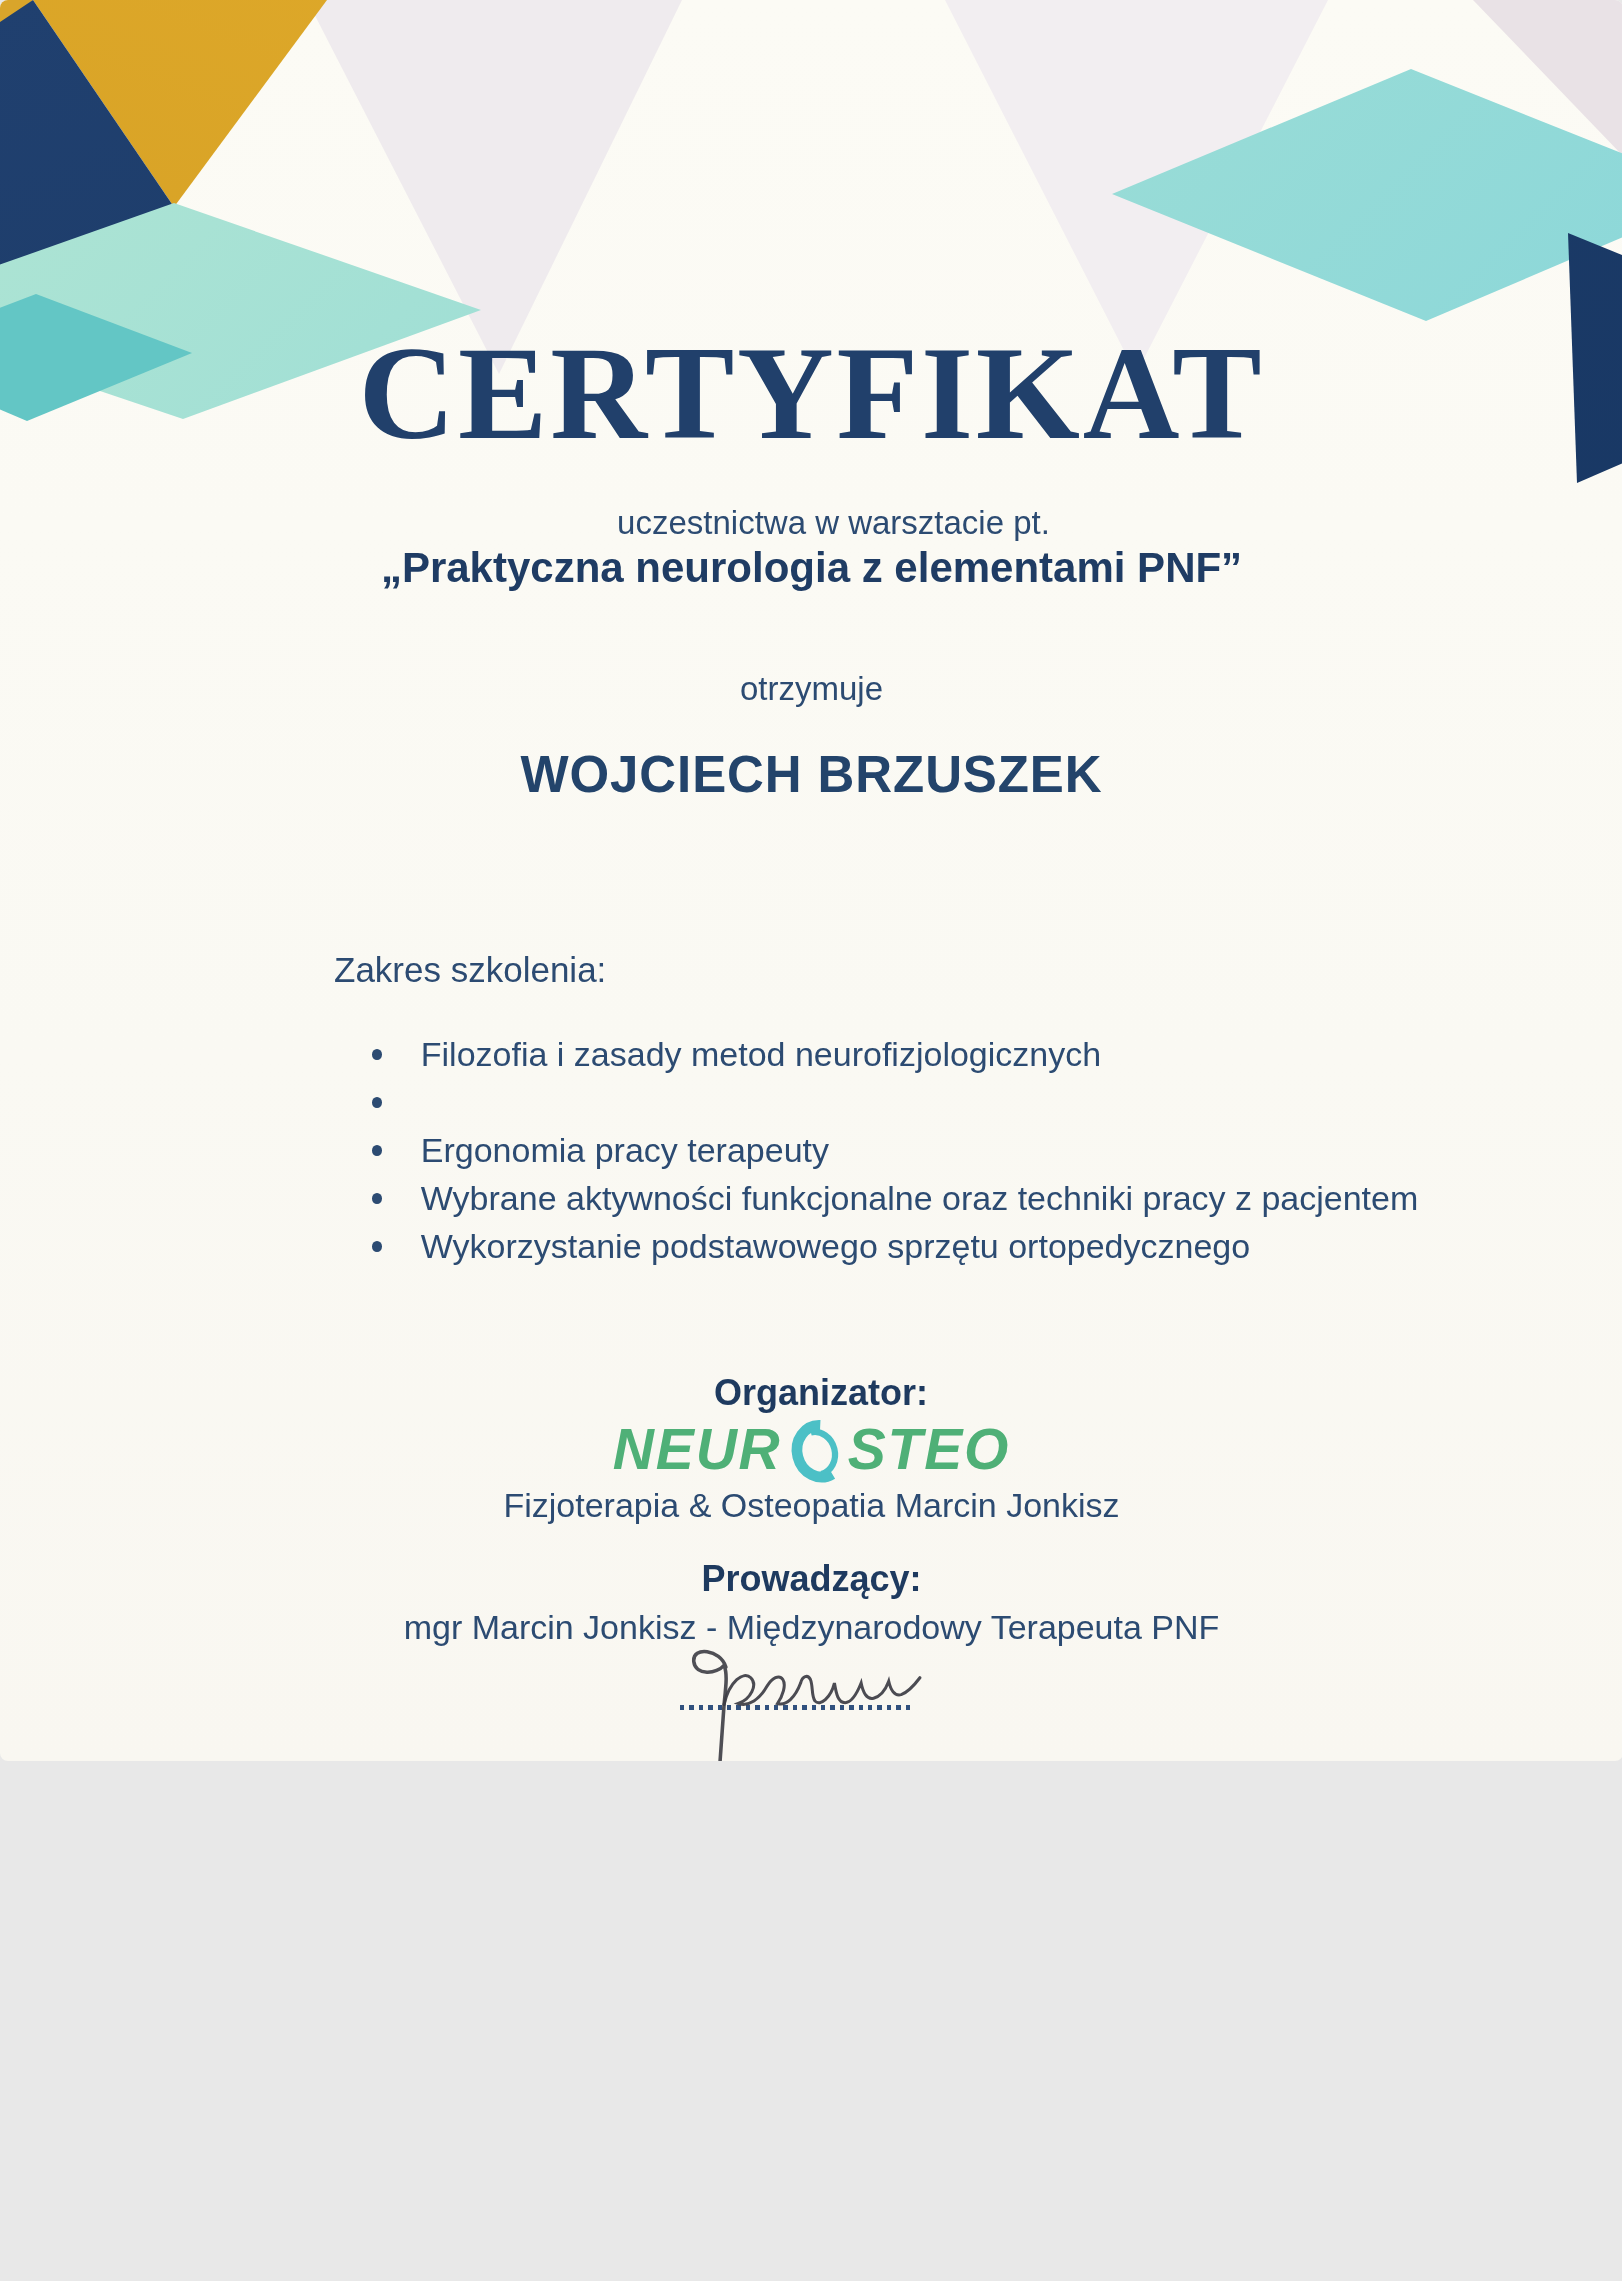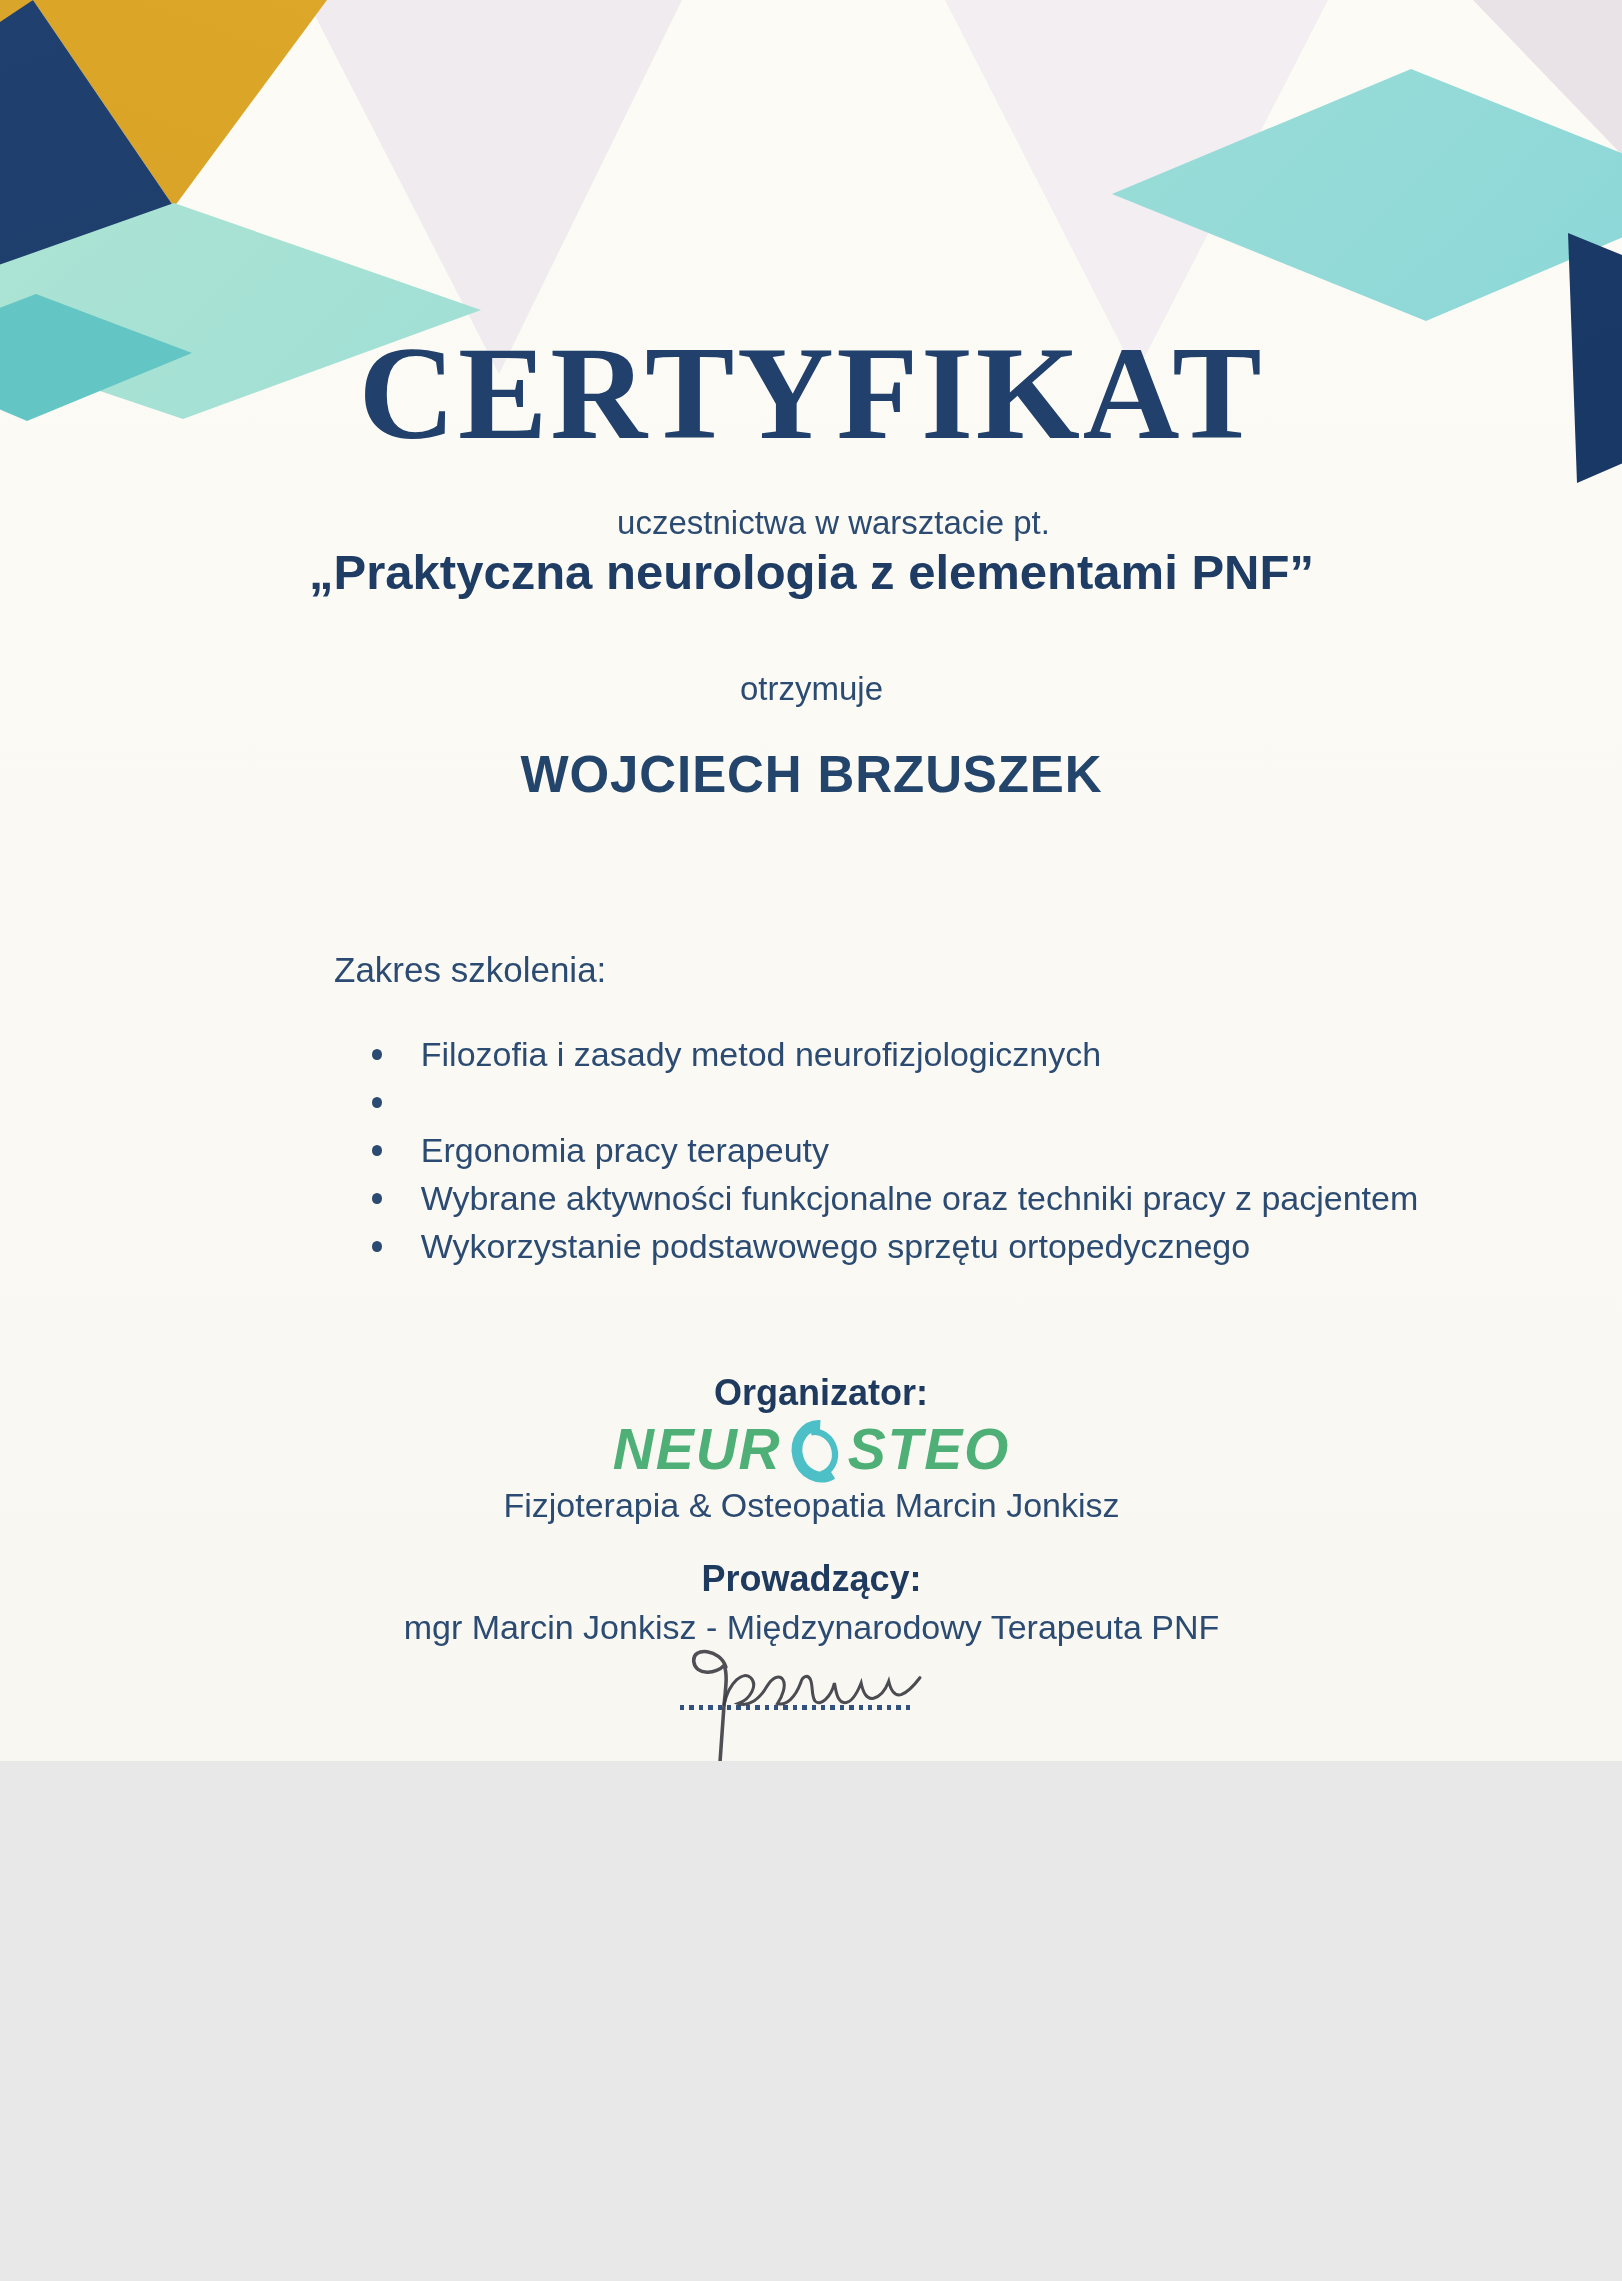--- a/index.html
+++ b/index.html
@@ -3,20 +3,21 @@
 <meta charset="utf-8">
 <style>
   html,body{margin:0;padding:0;background:#e8e8e8;}
   .page{
     position:relative;
     width:1623px;height:1761px;
     background:linear-gradient(180deg,#fcfbf5 0%,#faf9f3 60%,#f9f7f1 100%);
     overflow:hidden;
     font-family:"Liberation Sans",sans-serif;
     color:#2c4b72;
+    border-radius:8px;
   }
   
   .shape{position:absolute;inset:0;pointer-events:none;}
   .beige-tl-mid {clip-path:polygon(307px 0,682px 0,499px 374px);background:#efebee;}
   .beige-tr-mid {clip-path:polygon(945px 0,1328px 0,1136px 374px);background:#f2eef1;}
   .gold-tl      {clip-path:polygon(33px 0,327px 0,174px 207px);background:linear-gradient(200deg,#e3ad2c 0%,#c8941e 85%);}
   .gold-sliver-tl{clip-path:polygon(0 0,33px 0,0 29px);background:#d9a52b;}
   .navy-tl      {clip-path:polygon(0 22px,33px 0,174px 207px,0 372px);background:linear-gradient(160deg,#20406f 0%,#14335d 90%);}
   .mint-tl      {clip-path:polygon(174px 203px,481px 310px,183px 419px,-134px 312px);background:linear-gradient(135deg,#b0e5d3 0%,#8ed8d8 55%,#7dd0da 100%);}
   .teal-tl      {clip-path:polygon(36px 294px,192px 353px,27px 421px,-125px 356px);background:#63c6c5;}
@@ -28,21 +29,21 @@
   .navy-bl      {clip-path:polygon(134px 2007px,428px 2281px,-160px 2281px);background:linear-gradient(150deg,#1e3e6d 0%,#143159 90%);}
   .gold-bl      {clip-path:polygon(0 2223px,71px 2281px,0 2281px);background:#ddaa2e;}
   .beige-br     {clip-path:polygon(1300px 2076px,1501px 2281px,1120px 2281px);background:#ebe5e9;}
   .gold-bc      {clip-path:polygon(1120px 2170px,1300px 2281px,951px 2281px);background:linear-gradient(180deg,#dcab2f 0%,#c9961f 100%);}
   .gold-br      {clip-path:polygon(1437px 2096px,1623px 2016px,1623px 2179px);background:linear-gradient(200deg,#dcab2f 0%,#c38f1b 100%);}
 
   
   .t{position:absolute;left:0;right:0;text-align:center;}
   .title{top:316px;font-family:"Liberation Serif",serif;font-weight:bold;font-size:134px;letter-spacing:2.7px;color:#21406b;}
   .intro{top:504px;font-size:33px;padding-left:44px;}
-  .workshop{top:544px;font-size:49px;font-weight:bold;color:#1f3c64;}
+  .workshop{top:544px;font-size:42px;font-weight:bold;color:#1f3c64;}
   .receives{top:670px;font-size:33px;}
   .name{top:745px;font-size:51px;font-weight:bold;color:#23446b;letter-spacing:0.9px;}
   .scope-heading{position:absolute;left:334px;top:950px;font-size:35px;}
   .scope-list{position:absolute;left:372px;top:1035px;list-style:none;margin:0;padding:0;}
   .scope-list li{display:flex;align-items:flex-start;height:48px;font-size:34px;}
   .scope-list .dot{width:9.8px;height:10.7px;border-radius:50%;background:#2c4b72;margin:14.3px 39px 0 0;flex:0 0 auto;}
   .org-heading{top:1372px;font-size:36px;font-weight:bold;color:#1e3a5f;padding-left:19px;}
   .logo-row{position:absolute;left:0;right:0;top:1415px;display:flex;justify-content:center;align-items:center;}
   .logo-txt{font-size:57px;font-weight:bold;font-style:italic;letter-spacing:1.8px;color:#4fb077;}
   .logo-sym{margin:0 7.1px;transform:translateY(3.6px) rotate(-6deg);}

